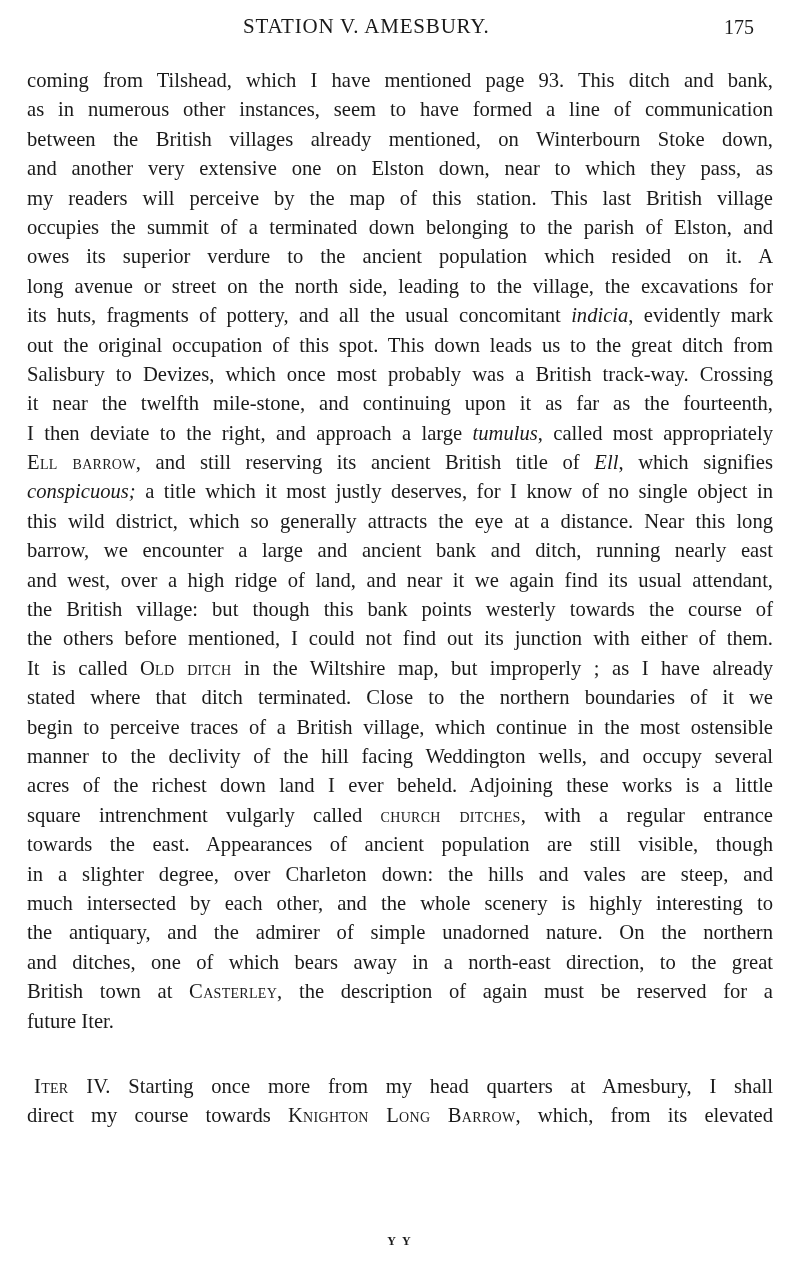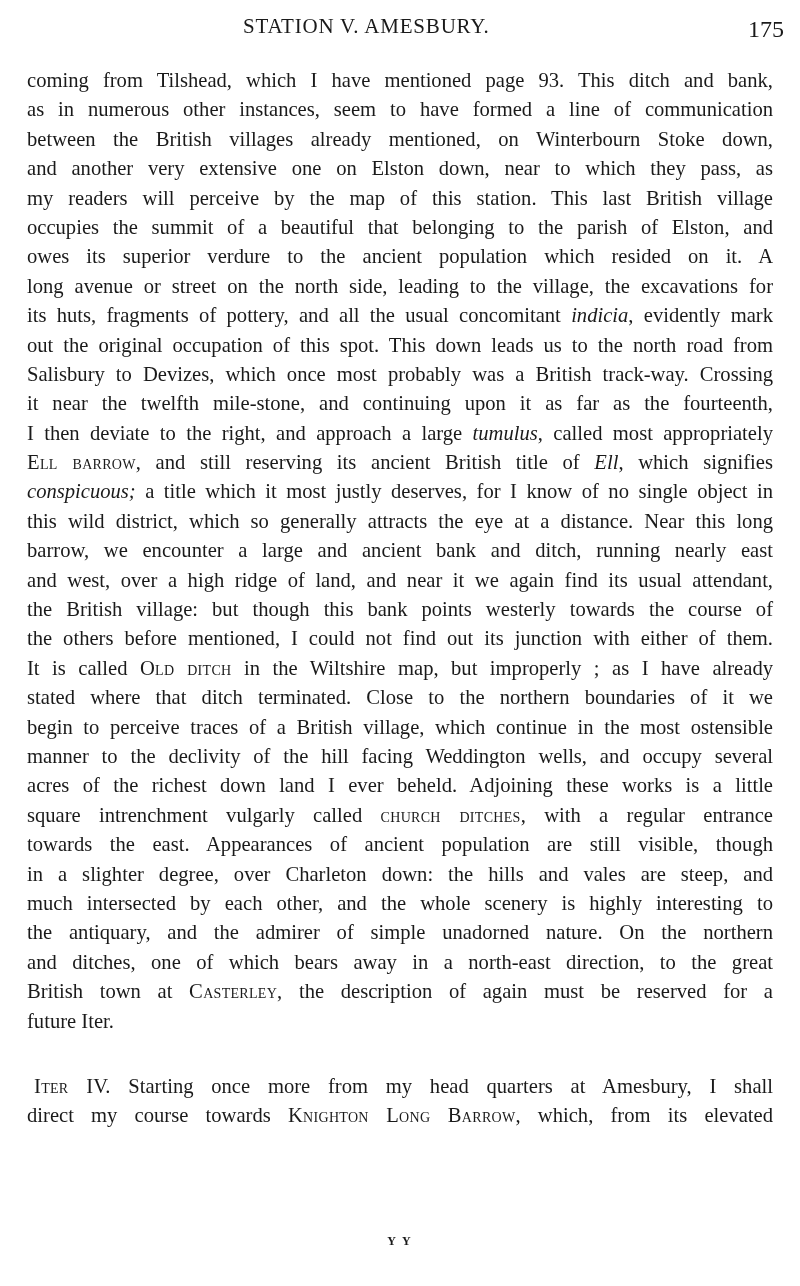--- a/index.html
+++ b/index.html
@@ -1,21 +1,21 @@
 <!DOCTYPE html>
 <html><head>
 <meta charset="utf-8">
 <style>
   html, body { margin: 0; padding: 0; background: #ffffff; }
   body { width: 800px; height: 1286px; position: relative; overflow: hidden;
          font-family: "Liberation Serif", "DejaVu Serif", serif; color: #1a1a1a; }
   .page { position: absolute; left: 0; top: 0; width: 800px; height: 1286px; }
   .header { position: absolute; top: 14px; left: 0; width: 800px; height: 30px; }
   .running-head { position: absolute; left: 243px; top: 0; font-size: 21px; letter-spacing: 0.8px; }
-  .page-number { position: absolute; left: 748px; top: 2px; font-size: 24px; }
+  .page-number { position: absolute; left: 724px; top: 2px; font-size: 20px; }
   .body-text { position: absolute; left: 27px; top: 66px; width: 746px; }
   .line { display: block; height: 29.4px; line-height: 29.4px; font-size: 20.6px;
           text-align: justify; text-align-last: justify; white-space: nowrap; overflow: visible; }
   .line.last { text-align-last: left; }
   .line.indent { padding-left: 7px; }
   .gap { height: 36px; }
   .sc { font-variant: small-caps; letter-spacing: 0.3px; margin-top: 39px; }
   .it { font-style: italic; }
   .signature { position: absolute; top: 1234px; left: 0; width: 800px; text-align: center;
                font-size: 12px; font-weight: bold; letter-spacing: 2px; }
@@ -29,25 +29,25 @@
     <span class="page-number">175</span>
   </div>
 
   <div class="body-text" id="body-text">
       <div>
         <span class="line"><span>coming from Tilshead, which I have mentioned page 93.  This ditch and bank,</span></span>
         <span class="line"><span>as in numerous other instances, seem to have formed a line of communication</span></span>
         <span class="line"><span>between the British villages already mentioned, on Winterbourn Stoke down,</span></span>
         <span class="line"><span>and another very extensive one on Elston down, near to which they pass, as</span></span>
         <span class="line"><span>my readers will perceive by the map of this station.   This last British village</span></span>
-        <span class="line"><span>occupies the summit of a beautiful that belonging to the parish of Elston, and</span></span>
+        <span class="line"><span>occupies the summit of a terminated down belonging to the parish of Elston, and</span></span>
         <span class="line"><span>owes its superior verdure to the ancient population which resided on it.  A</span></span>
         <span class="line"><span>long avenue or street on the north side, leading to the village, the excavations for</span></span>
         <span class="line"><span>its huts, fragments of pottery, and all the usual concomitant </span><span class="it">indicia</span><span>, evidently mark</span></span>
-        <span class="line"><span>out the original occupation of this spot.  This down leads us to the north road from</span></span>
+        <span class="line"><span>out the original occupation of this spot.  This down leads us to the great ditch from</span></span>
         <span class="line"><span>Salisbury to Devizes, which once most probably was a British track-way.  Crossing</span></span>
         <span class="line"><span>it near the twelfth mile-stone, and continuing upon it as far as the fourteenth,</span></span>
         <span class="line"><span>I then deviate to the right, and approach a large </span><span class="it">tumulus</span><span>, called most appropriately</span></span>
         <span class="line"><span class="sc">Ell barrow</span><span>, and still reserving its ancient British title of </span><span class="it">Ell</span><span>, which signifies</span></span>
         <span class="line"><span class="it">conspicuous;</span><span> a title which it most justly deserves, for I know of no single object in</span></span>
         <span class="line"><span>this wild district, which so generally attracts the eye at a distance.  Near this long</span></span>
         <span class="line"><span>barrow, we encounter a large and ancient bank and ditch, running nearly east</span></span>
         <span class="line"><span>and west, over a high ridge of land, and near it we again find its usual attendant,</span></span>
         <span class="line"><span>the British village:  but though this bank points westerly towards the course of</span></span>
         <span class="line"><span>the others before mentioned,  I could not find out its junction with either of them.</span></span>

